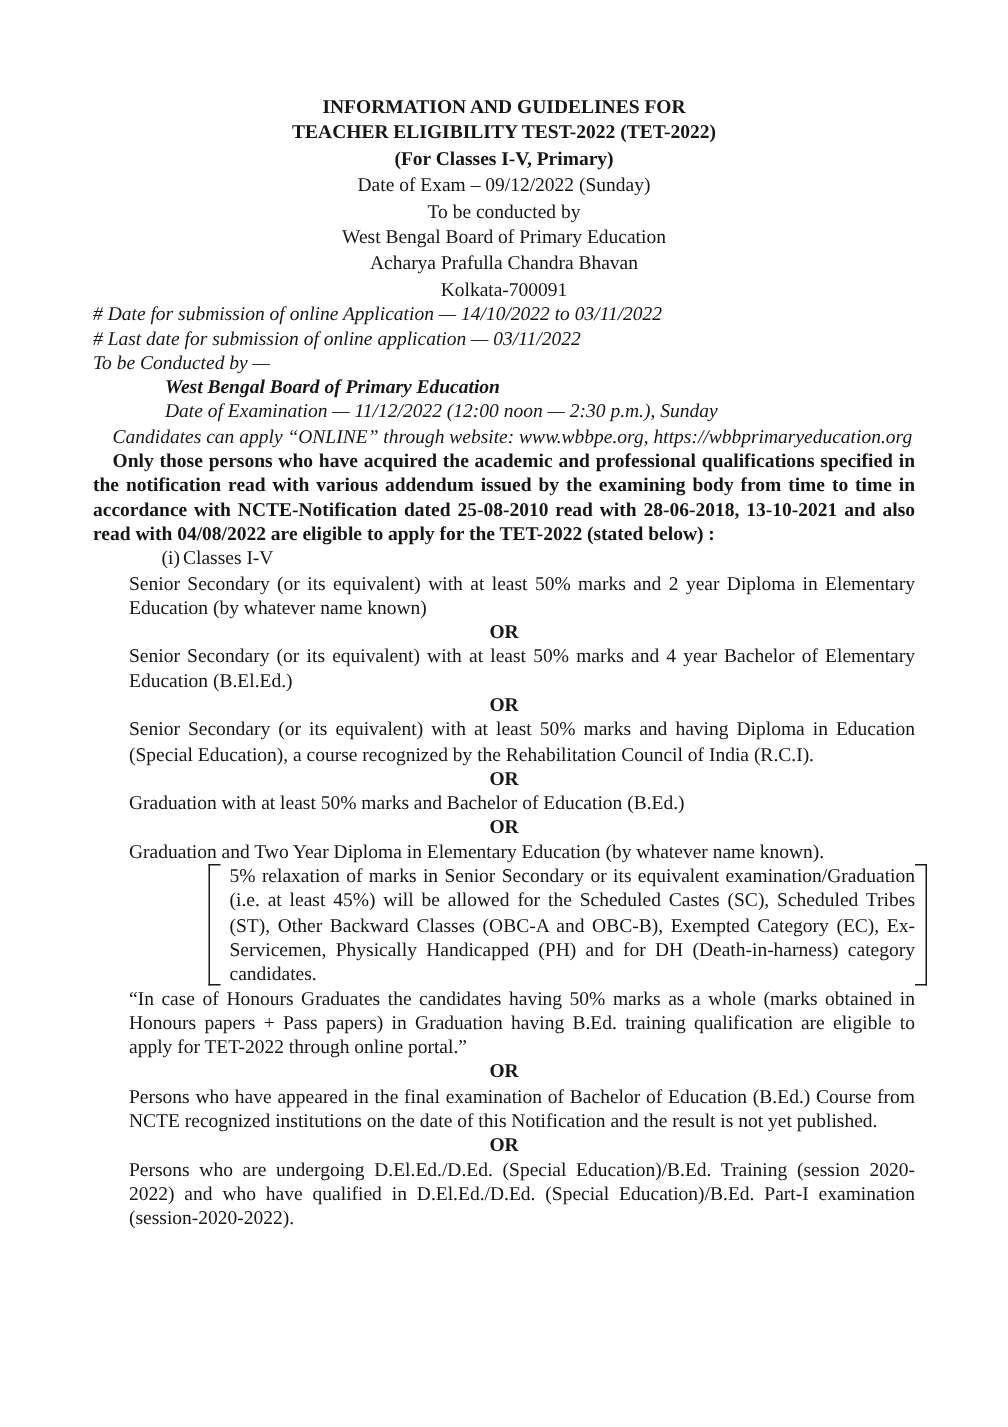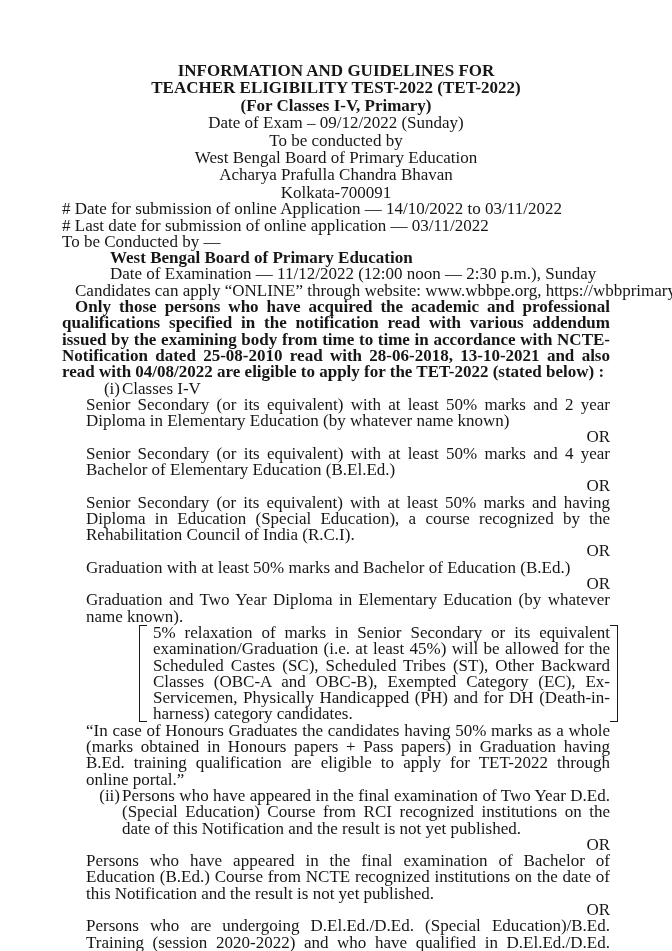--- a/index.html
+++ b/index.html
@@ -4,37 +4,37 @@
 <style>
   * { margin: 0; padding: 0; box-sizing: border-box; }
   html, body { background: #ffffff; }
   .page {
     position: relative;
     width: 672px;
     height: 951px;
     background: #ffffff;
     color: #161616;
     font-family: "Liberation Serif", "DejaVu Serif", serif;
-    font-size: 17px;
+    font-size: 13px;
     line-height: 16.3px;
     overflow: hidden;
   }
   .content { padding: 62px 62px 0 62px; }
 
   .doc-header { text-align: center; line-height: 17.4px; }
   .bold { font-weight: bold; }
 
-  .line { text-align: left; }
+  .line { text-align: left; font-style: italic; }
   .indent48 { padding-left: 48px; }
   .ti { text-indent: 13px; }
   .just { text-align: justify; }
   .nowrap { white-space: nowrap; }
 
   .opt { margin-left: 24px; }
-  .or-line { text-align: right; }
+  .or-line { text-align: center; font-weight: bold; }
 
   .item { position: relative; margin-left: 60px; }
   .item-label {
     position: absolute;
     left: -27px;
     top: 0;
     width: 25px;
     text-align: right;
   }
 
@@ -99,23 +99,19 @@
     <p class="opt just">Graduation and Two Year Diploma in Elementary Education (by whatever name known).</p>
 
     <div class="bracket-wrap">
       <span class="bracket bracket-left"></span>
       <p class="just">5% relaxation of marks in Senior Secondary or its equivalent examination/Graduation (i.e. at least 45%) will be allowed for the Scheduled Castes (SC), Scheduled Tribes (ST), Other Backward Classes (OBC-A and OBC-B), Exempted Category (EC), Ex-Servicemen, Physically Handicapped (PH) and for DH (Death-in-harness) category candidates.</p>
       <span class="bracket bracket-right"></span>
     </div>
 
     <p class="opt just">“In case of Honours Graduates the candidates having 50% marks as a whole (marks obtained in Honours papers + Pass papers) in Graduation having B.Ed. training qualification are eligible to apply for TET-2022 through online portal.”</p>
 
-    <div class="item">
-      <span class="item-label">(ii)</span>
-      <p class="just">Persons who have appeared in the final examination of Two Year D.Ed. (Special Education) Course from RCI recognized institutions on the date of this Notification and the result is not yet published.</p>
-    </div>
     <div class="or-line">OR</div>
     <p class="opt just">Persons who have appeared in the final examination of Bachelor of Education (B.Ed.) Course from NCTE recognized institutions on the date of this Notification and the result is not yet published.</p>
     <div class="or-line">OR</div>
     <p class="opt just">Persons who are undergoing D.El.Ed./D.Ed. (Special Education)/B.Ed. Training (session 2020-2022) and who have qualified in D.El.Ed./D.Ed. (Special Education)/B.Ed. Part-I examination (session-2020-2022).</p>
 
   </div>
 </div>
 
 </body></html>

